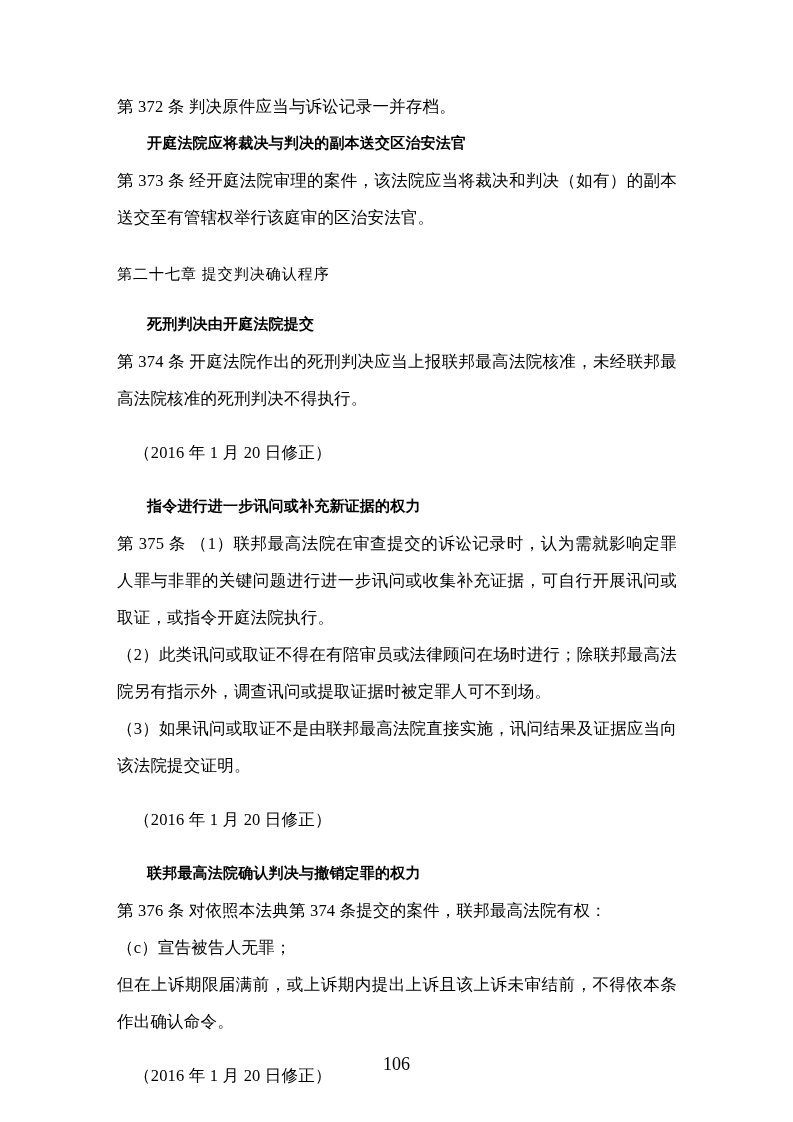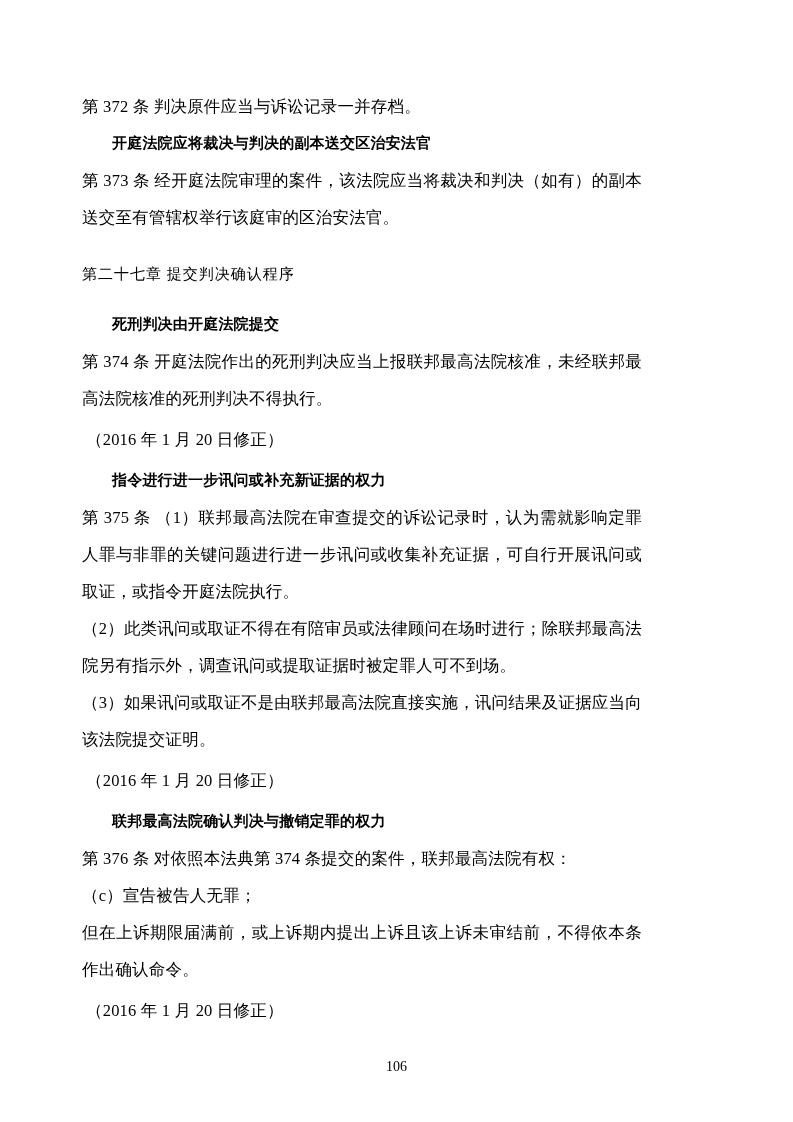--- a/index.html
+++ b/index.html
@@ -13,21 +13,21 @@
     font-family: "Liberation Serif", "DejaVu Serif", serif;
     color: #000000;
     position: relative;
     overflow: hidden;
   }
   .page {
     position: relative;
     width: 793px;
     height: 1122px;
     box-sizing: border-box;
-    padding: 88px 118px 40px 82px;
+    padding: 88px 118px 40px 117px;
   }
   .content {
     width: 560px;
   }
   p {
     margin: 0;
     font-size: 16.5px;
     line-height: 37px;
     text-align: justify;
     text-justify: inter-ideograph;
@@ -49,29 +49,29 @@
   .chapter-title {
     text-align: left;
     font-size: 15px;
     line-height: 56px;
     margin: 10px 0 4px 0;
     letter-spacing: 1px;
   }
   .amend-note {
     font-size: 16.5px;
     line-height: 37px;
-    margin: 4px;
+    margin: 17px;
   }
   .page-number {
     position: absolute;
     left: 0;
     right: 0;
     bottom: 47px;
     text-align: center;
-    font-size: 14px;
+    font-size: 18px;
     font-family: "Liberation Serif", "DejaVu Serif", serif;
   }
 </style>
 </head>
 <body>
 
 <div class="page">
   <div class="content">
 
     <p class="body-para">第 372 条  判决原件应当与诉讼记录一并存档。</p>

